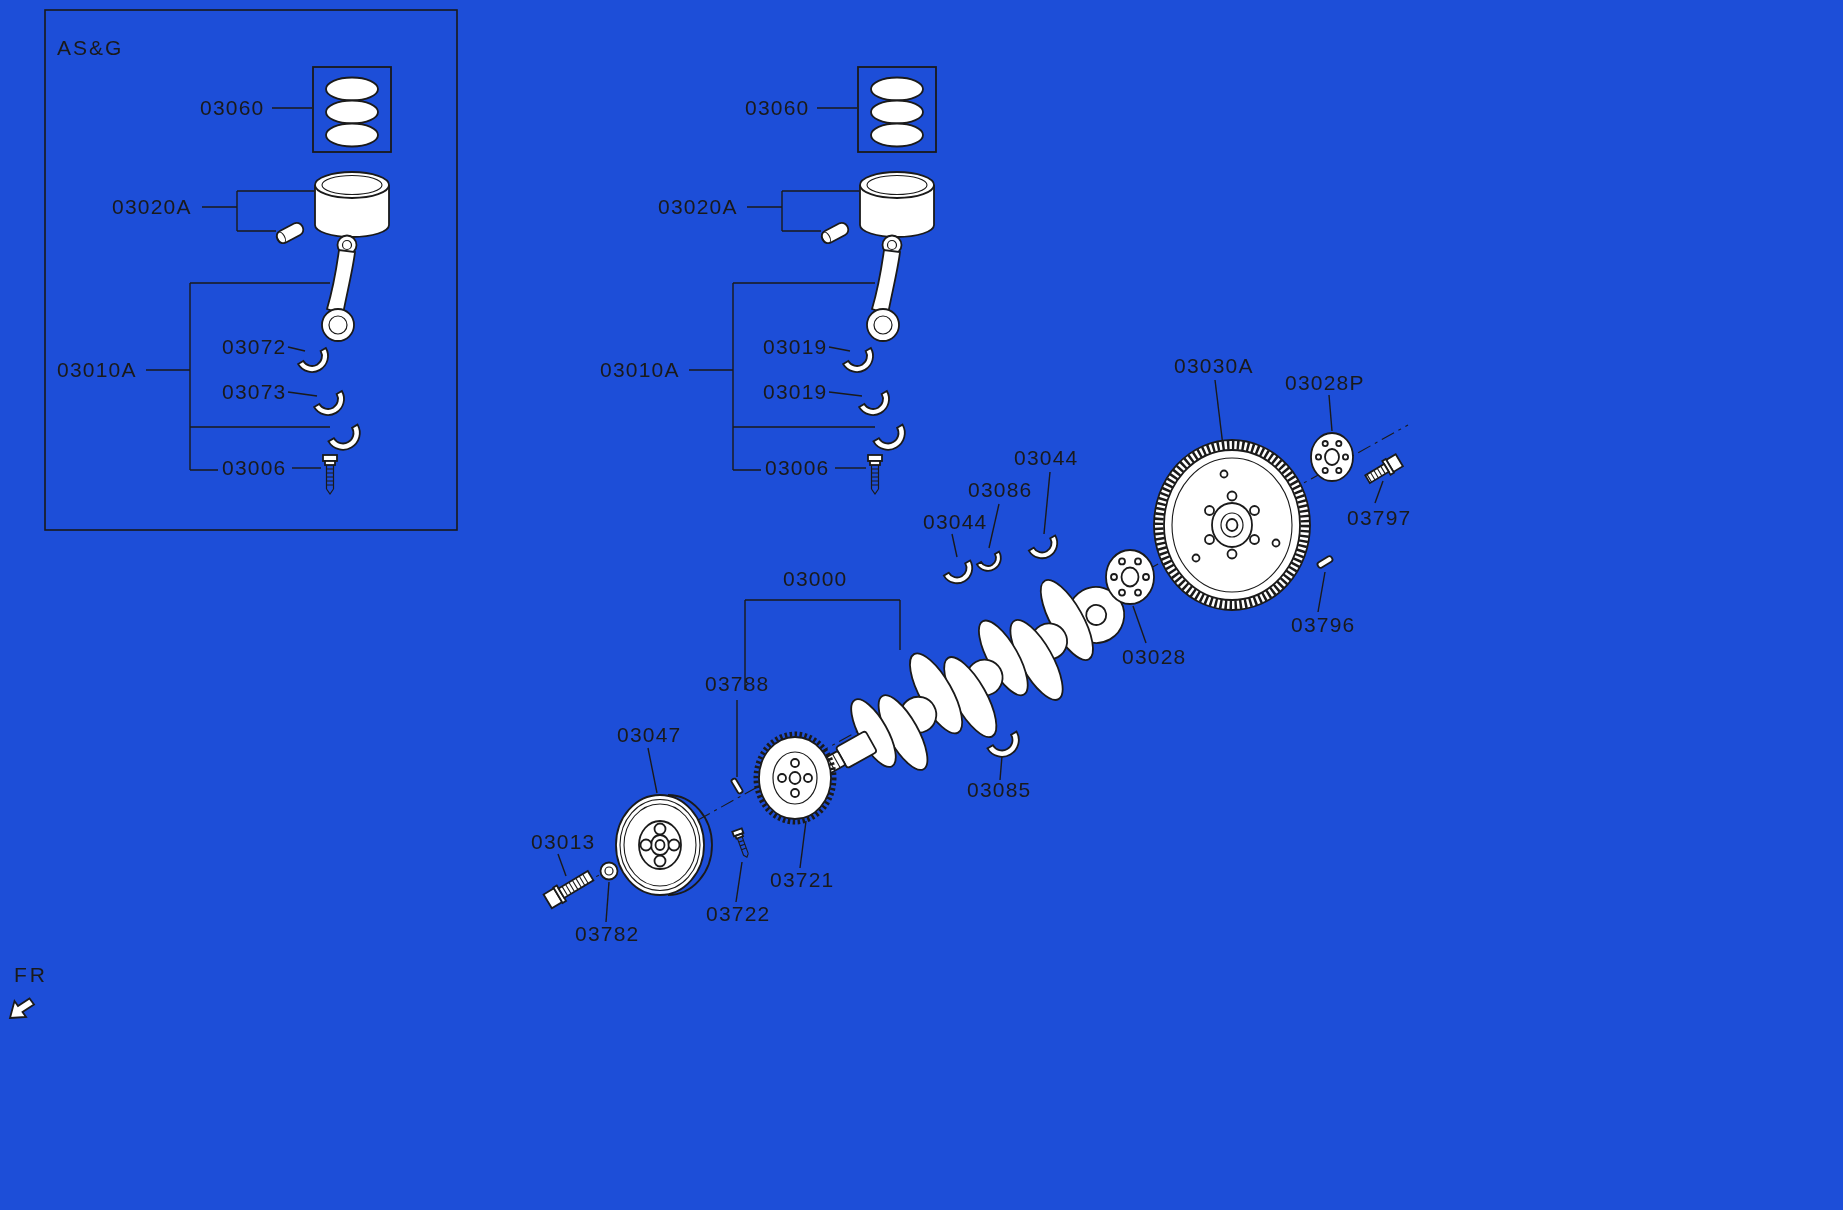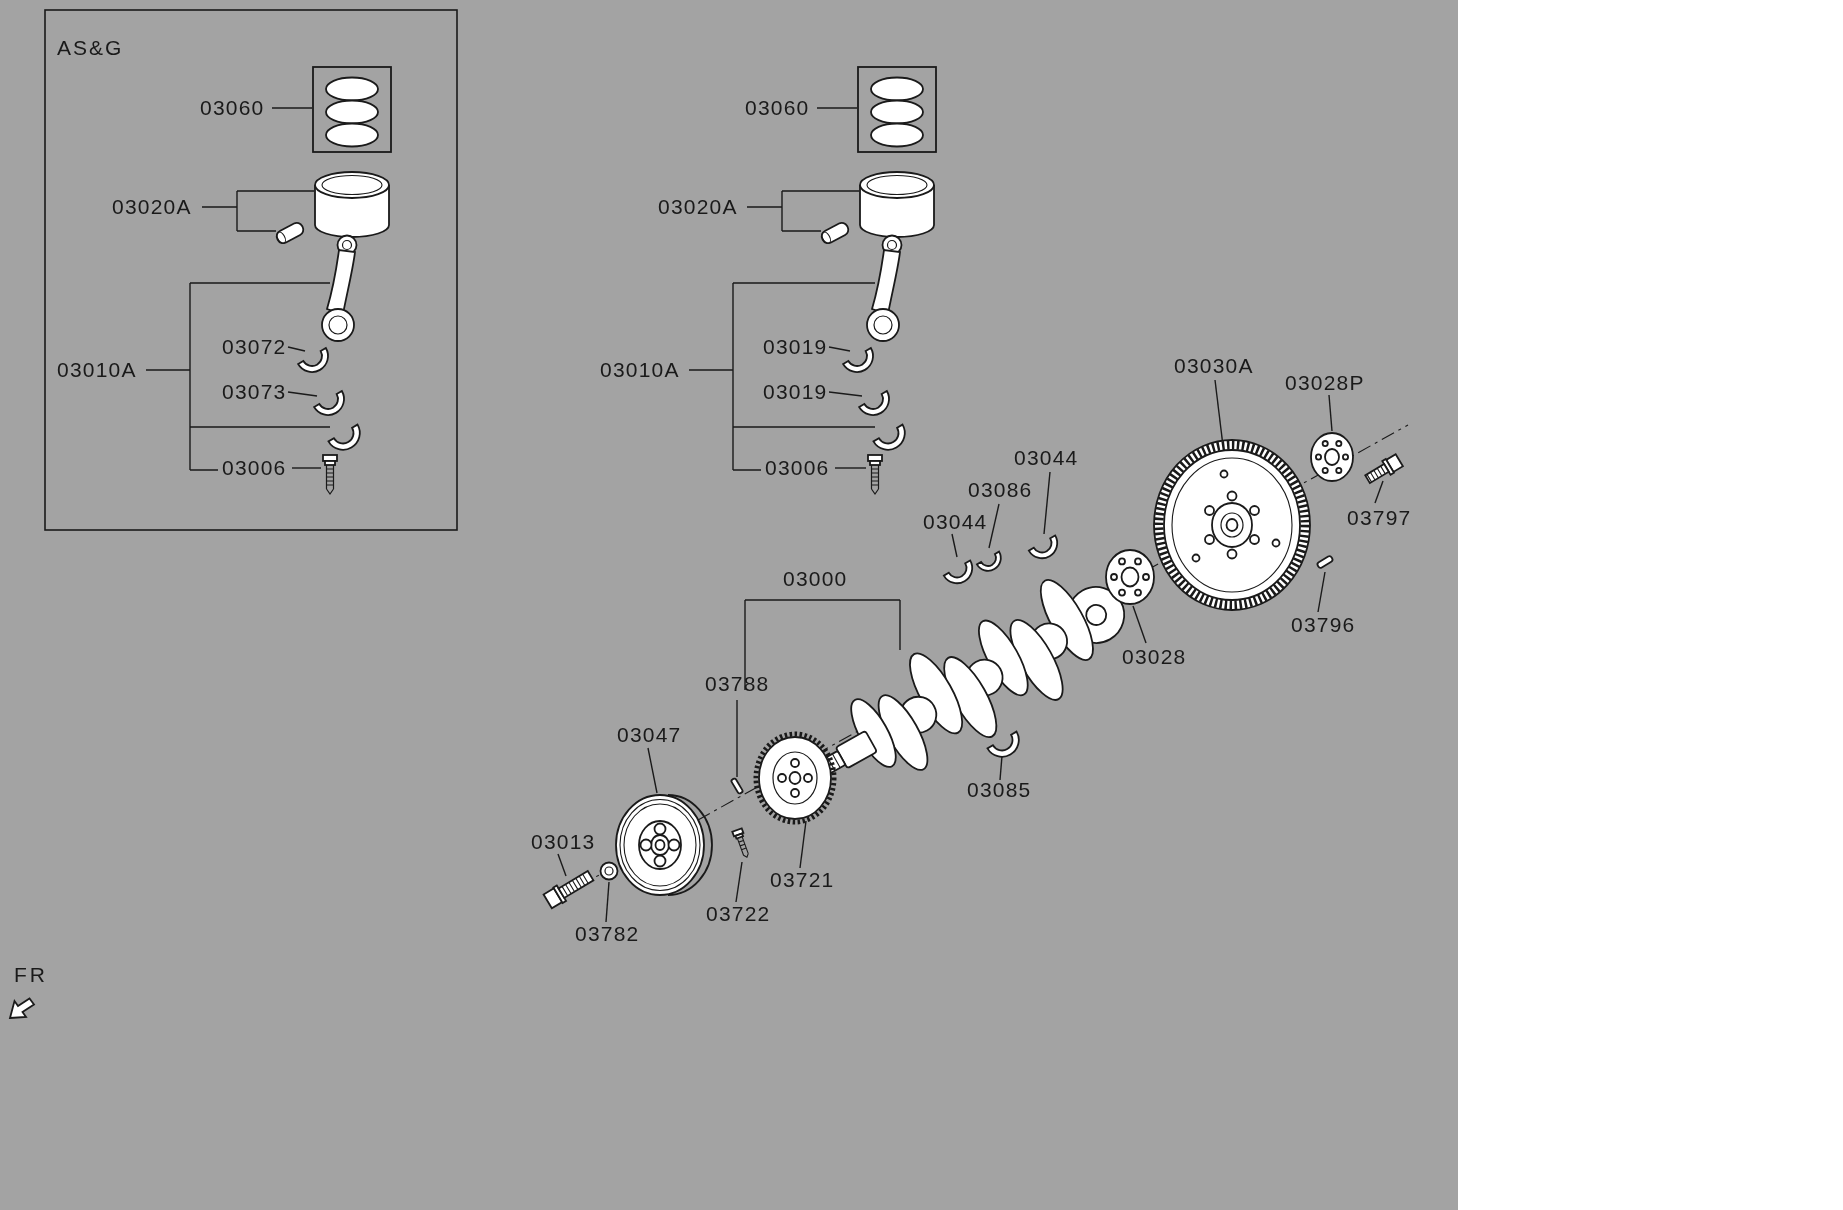--- a/index.html
+++ b/index.html
@@ -1,16 +1,16 @@
 <!DOCTYPE html>
 <html><head>
 <meta charset="utf-8">
 <style>
   html,body{margin:0;padding:0;background:#ffffff;}
-  .stage{position:relative;width:1458px;height:1210px;background:#a3a3a3;overflow:hidden;}
+  .stage{position:relative;width:1843px;height:1210px;background:#1d4ed8;overflow:hidden;}
   svg{position:absolute;left:0;top:0;}
   text{font-family:"Liberation Sans", sans-serif;font-size:21px;letter-spacing:1.2px;fill:#1a1a1a;}
   .lead{stroke:#1a1a1a;stroke-width:1.4;fill:none;}
   .cline{stroke:#1a1a1a;stroke-width:1.1;fill:none;stroke-dasharray:14 5 3 5;}
   .part{fill:#ffffff;stroke:#1a1a1a;stroke-width:1.8;}
   .thin{stroke-width:1.1;}
 </style>
 </head>
 <body>
 

